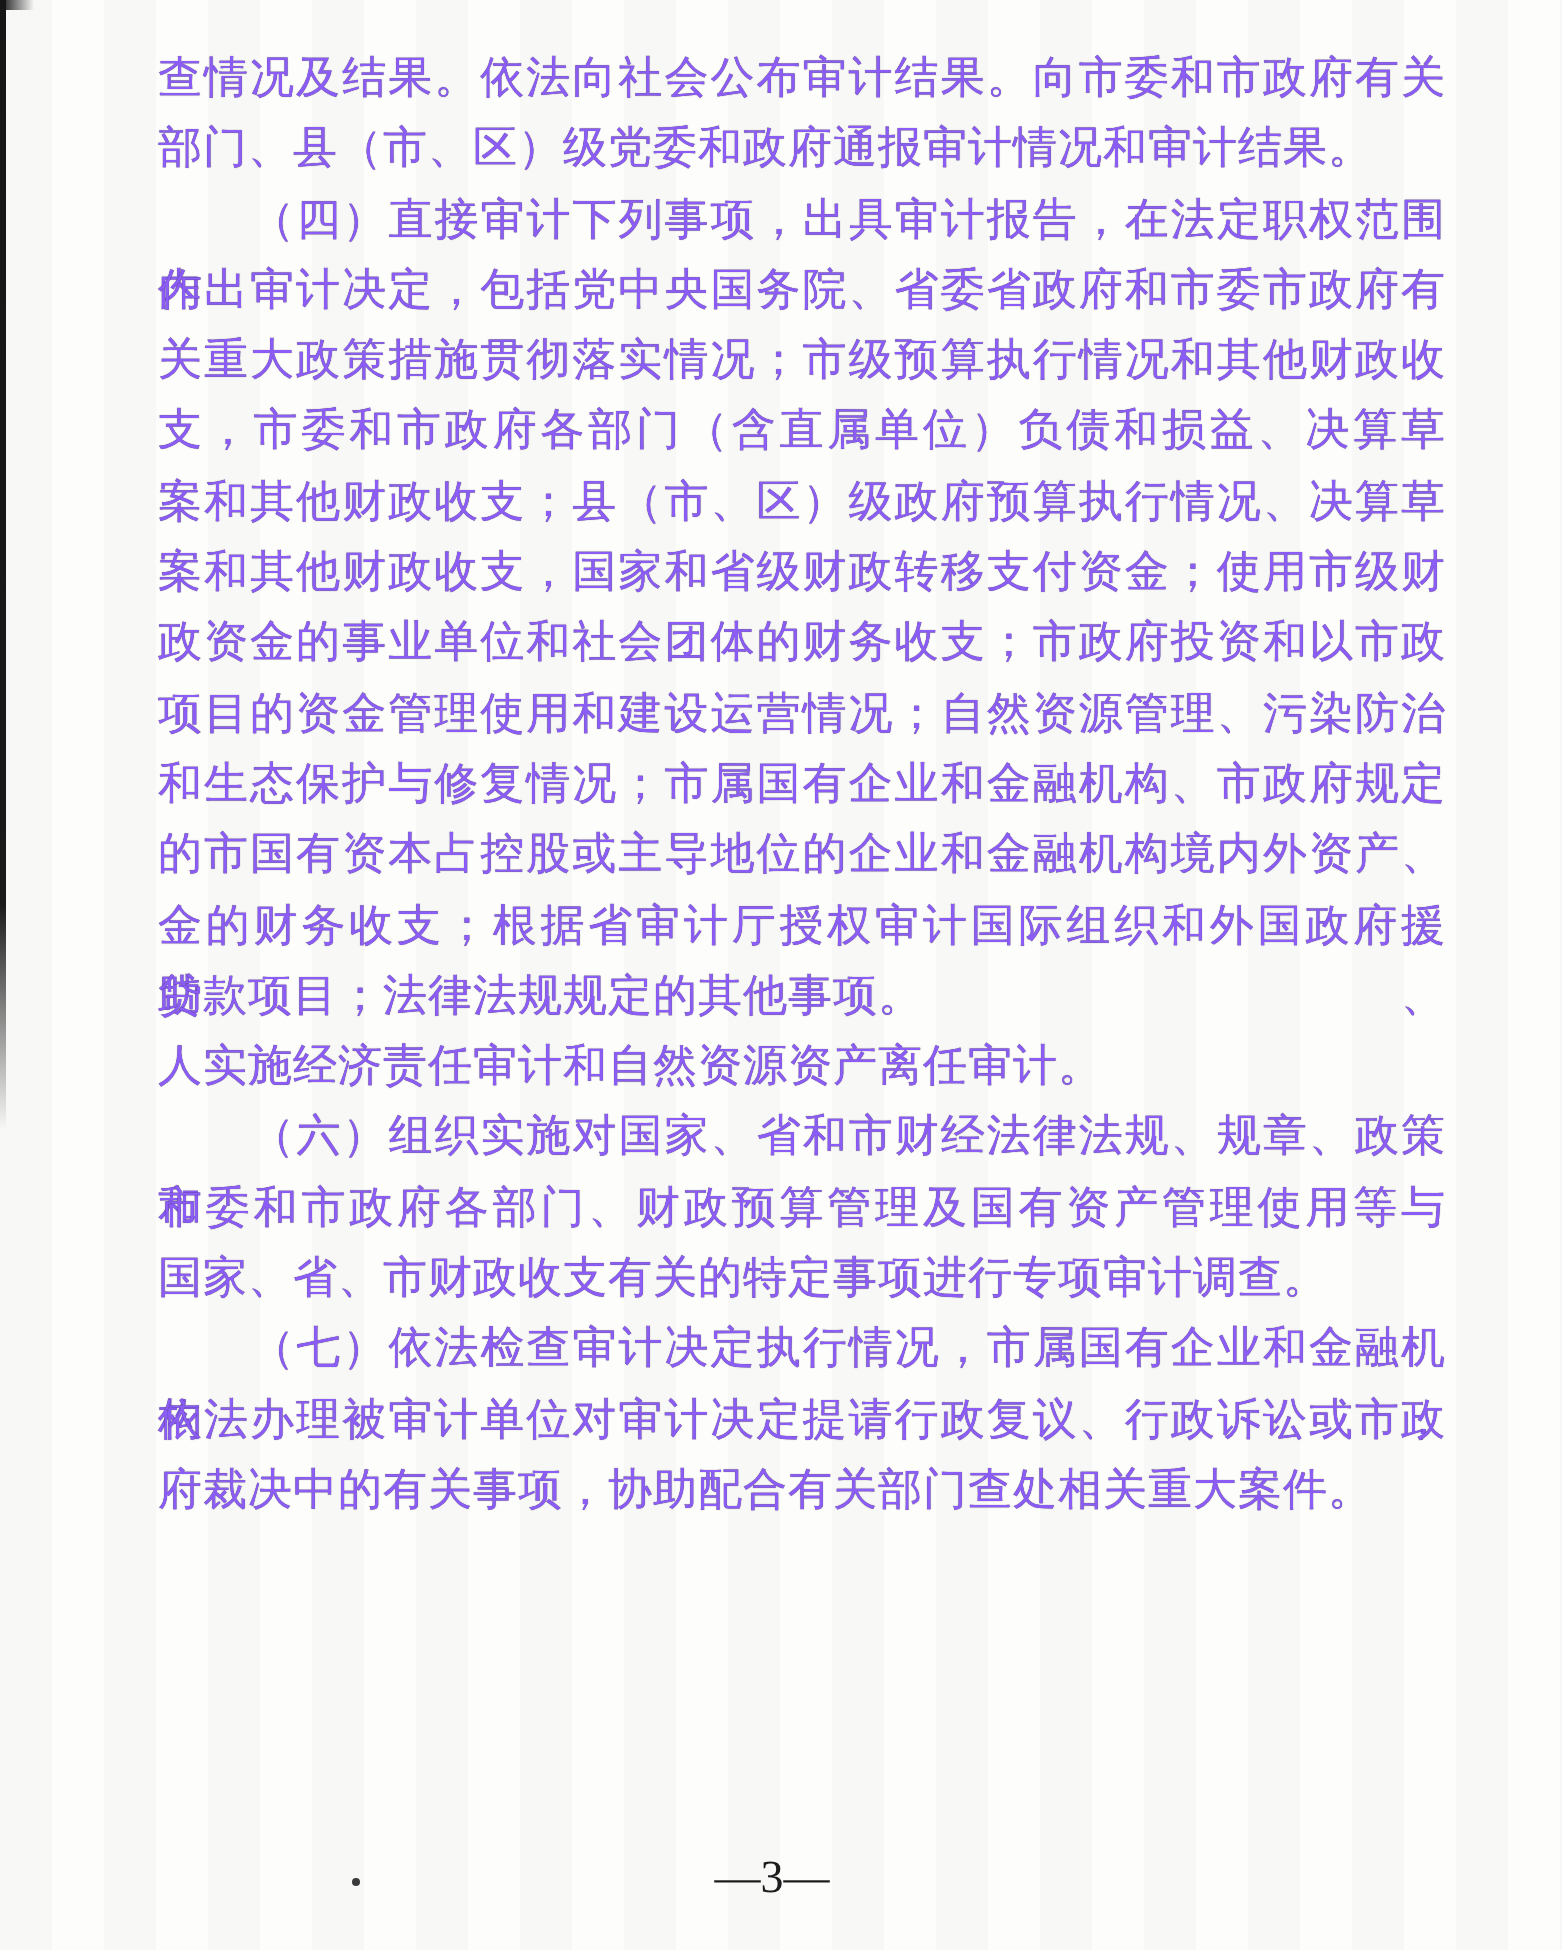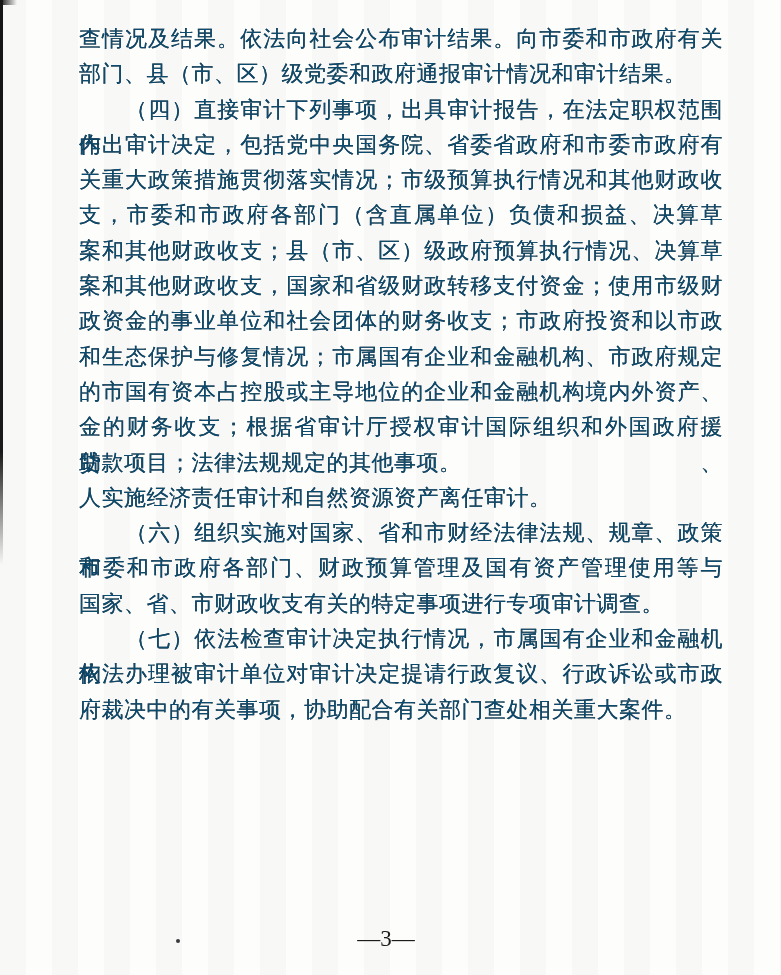--- a/index.html
+++ b/index.html
@@ -42,21 +42,21 @@
     left: 79px;
     top: 21px;
     width: 644px;
   }
   .line {
     font-size: 22px;
     line-height: 35.3px;
     height: 35.3px;
     letter-spacing: 0.5px;
     white-space: nowrap;
-    color: #0c4a6e;
+    color: #8b5cf6;
     
     text-shadow: 0 0 0.4px rgba(20,20,20,0.85);
   }
   .line.just {
     white-space: normal;
     text-align: justify;
     text-align-last: justify;
   }
   .line.ind {
     text-indent: 2.1em;
@@ -92,20 +92,21 @@
 <div class="textblock">
   <div class="line just">查情况及结果。依法向社会公布审计结果。向市委和市政府有关</div>
   <div class="line">部门、县（市、区）级党委和政府通报审计情况和审计结果。</div>
   <div class="line just ind">（四）直接审计下列事项，出具审计报告，在法定职权范围内</div>
   <div class="line just">作出审计决定，包括党中央国务院、省委省政府和市委市政府有</div>
   <div class="line just">关重大政策措施贯彻落实情况；市级预算执行情况和其他财政收</div>
   <div class="line just">支，市委和市政府各部门（含直属单位）负债和损益、决算草</div>
   <div class="line just">案和其他财政收支；县（市、区）级政府预算执行情况、决算草</div>
   <div class="line just">案和其他财政收支，国家和省级财政转移支付资金；使用市级财</div>
   <div class="line just">政资金的事业单位和社会团体的财务收支；市政府投资和以市政</div>
+  <div class="line just">项目的资金管理使用和建设运营情况；自然资源管理、污染防治</div>
   <div class="line just">和生态保护与修复情况；市属国有企业和金融机构、市政府规定</div>
   <div class="line just">的市国有资本占控股或主导地位的企业和金融机构境内外资产、</div>
   <div class="line just">金的财务收支；根据省审计厅授权审计国际组织和外国政府援助、</div>
   <div class="line">贷款项目；法律法规规定的其他事项。</div>
   <div class="line">人实施经济责任审计和自然资源资产离任审计。</div>
   <div class="line just ind">（六）组织实施对国家、省和市财经法律法规、规章、政策和</div>
   <div class="line just">市委和市政府各部门、财政预算管理及国有资产管理使用等与</div>
   <div class="line">国家、省、市财政收支有关的特定事项进行专项审计调查。</div>
   <div class="line just ind">（七）依法检查审计决定执行情况，市属国有企业和金融机构，</div>
   <div class="line just">依法办理被审计单位对审计决定提请行政复议、行政诉讼或市政</div>

